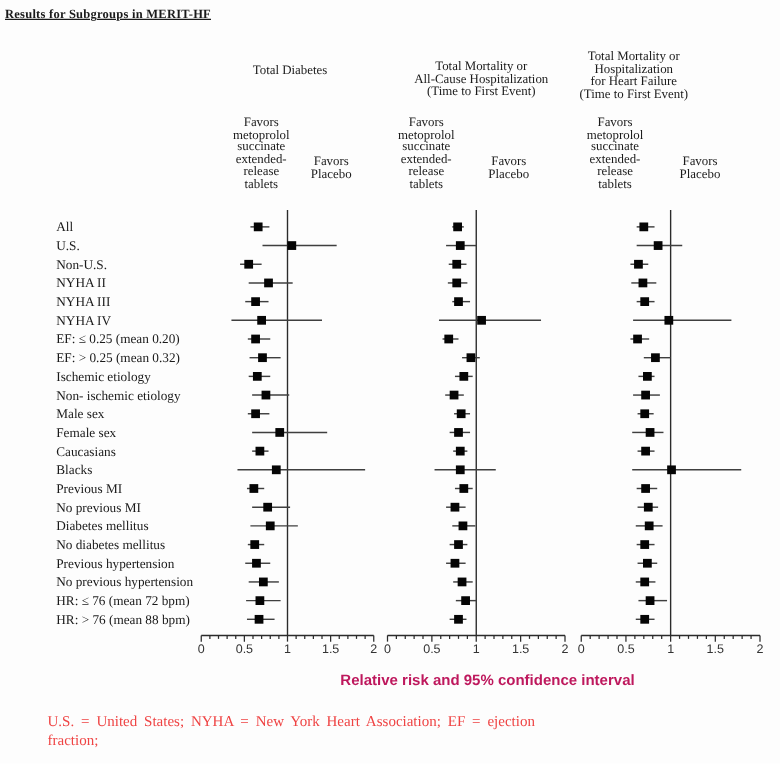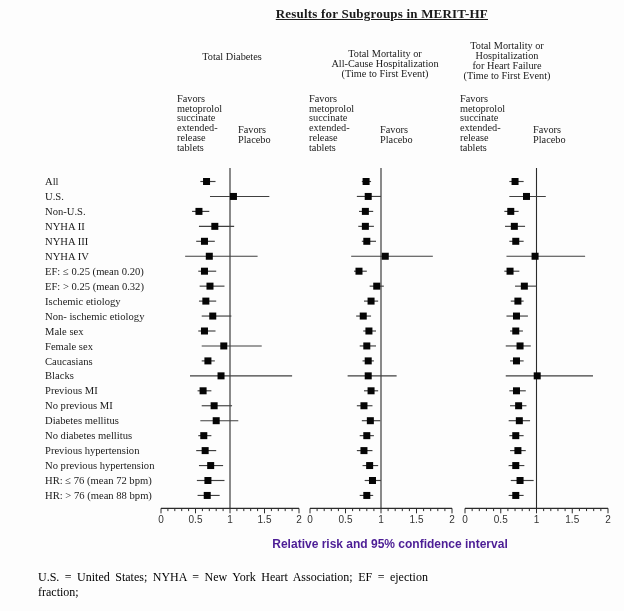--- a/index.html
+++ b/index.html
@@ -1,34 +1,34 @@
 <!DOCTYPE html>
 <html><head>
 <meta charset="utf-8">
 <style>
   html,body{margin:0;padding:0;background:#ffffff;}
   #canvas{position:relative;width:624px;height:611px;background:#fdfdfd;overflow:hidden;
           font-family:"Liberation Serif", serif;color:#1a1a1a;}
-  .title{position:absolute;left:28px;top:6px;width:460px;text-align:right;
-         font-size:13px;font-weight:bold;text-decoration:underline;letter-spacing:.2px;}
+  .title{position:absolute;left:4px;top:6px;width:460px;text-align:left;
+         font-size:10px;font-weight:bold;text-decoration:underline;letter-spacing:.2px;}
   .panel-header{position:absolute;text-align:center;font-size:10.3px;line-height:10px;white-space:pre-line;}
   .ph1{left:162px;top:52px;width:140px;}
   .ph2{left:313px;top:49px;width:144px;}
   .ph3{left:437px;top:41px;width:140px;}
-  .favors{position:absolute;font-size:10.3px;line-height:9.7px;white-space:pre-line;}
+  .favors{position:absolute;font-size:10.3px;line-height:9.7px;white-space:pre-line;text-align:center;}
   .fl1{left:177px;top:94px;width:64px;}
   .fl2{left:309px;top:94px;width:64px;}
   .fl3{left:460px;top:94px;width:64px;}
   .fr1{left:238px;top:125px;width:54px;}
   .fr2{left:380px;top:125px;width:54px;}
   .fr3{left:533px;top:125px;width:54px;}
   #plot{position:absolute;left:0;top:0;}
   .axis-caption{position:absolute;left:240px;top:537px;width:300px;text-align:center;
-        font-family:"Liberation Sans", sans-serif;font-weight:bold;font-size:12px;color:#4c1d95;}
-  .footnote{position:absolute;left:38px;font-size:12px;color:#000000;}
+        font-family:"Liberation Sans", sans-serif;font-weight:bold;font-size:12px;color:#be185d;}
+  .footnote{position:absolute;left:38px;font-size:12px;color:#ef4444;}
   .fn1{top:570px;width:420px;word-spacing:2.5px;}
   .fn2{top:586px;width:420px;}
 </style>
 </head>
 <body>
 
 <div id="canvas">
   <div class="title">Results for Subgroups in MERIT-HF</div>
 
   <div class="panel-header ph1">Total Diabetes</div>

